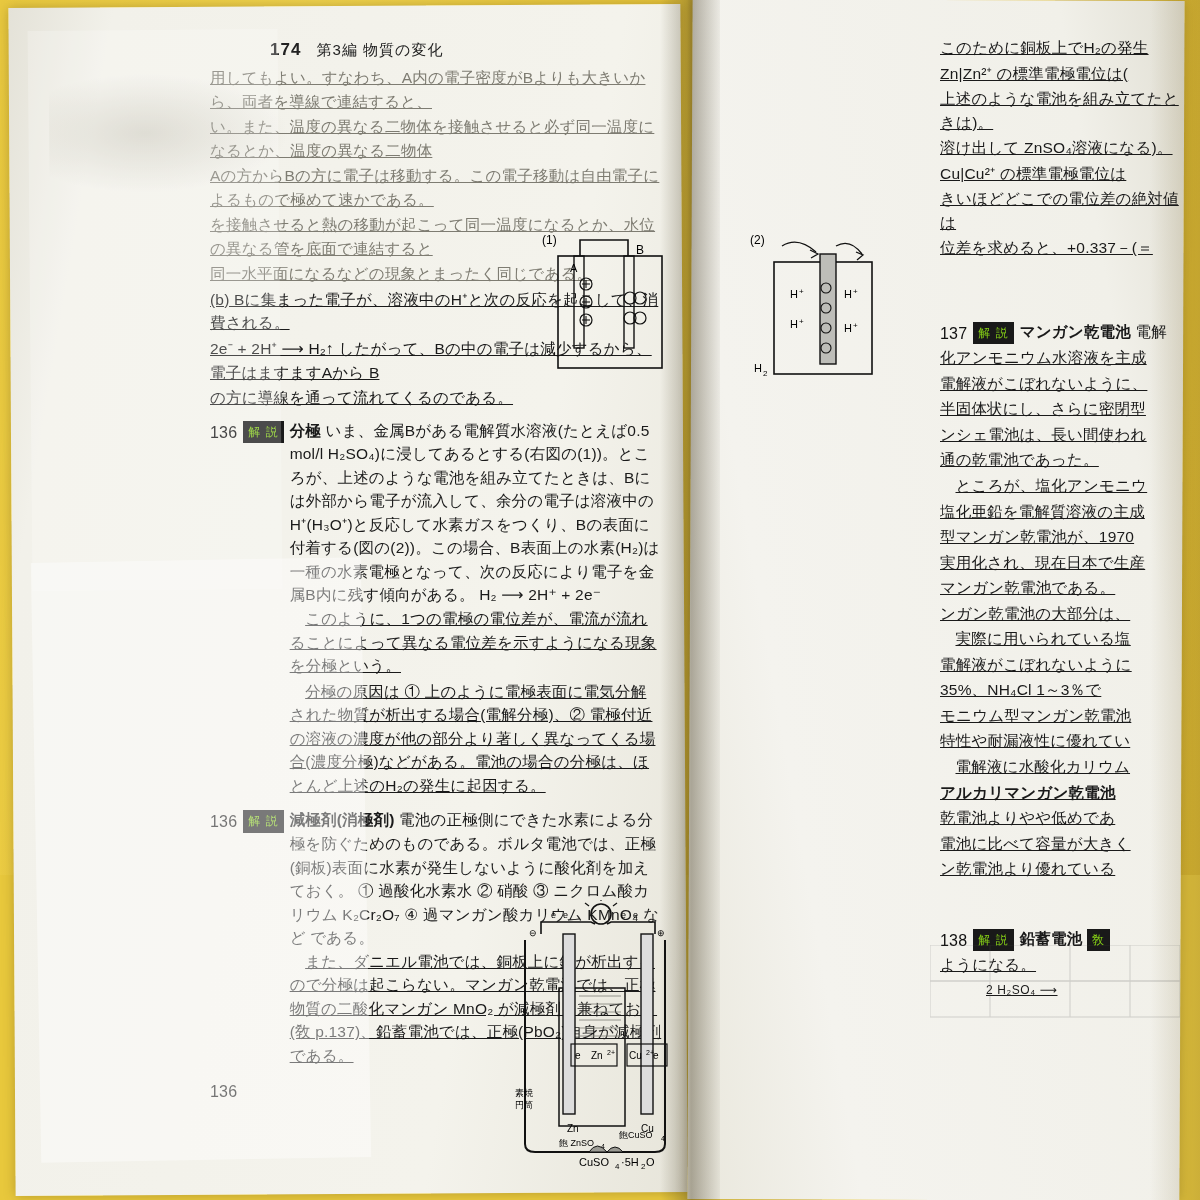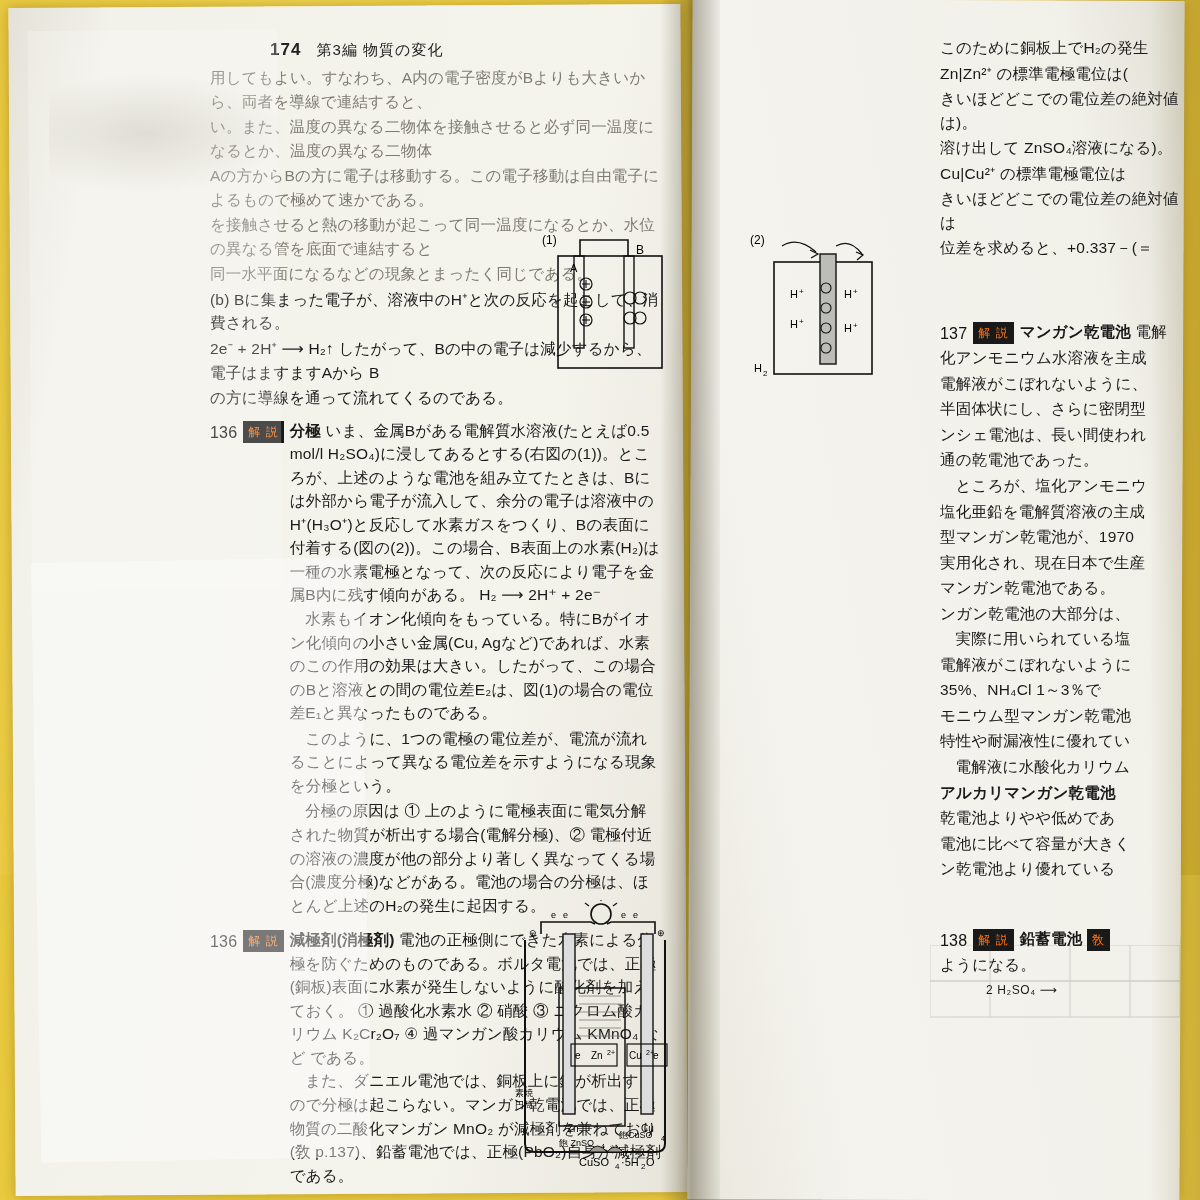--- a/index.html
+++ b/index.html
@@ -74,29 +74,29 @@
   }
   .hdr{
     position:absolute;left:270px;top:40px;
     font-size:15px;color:#222;letter-spacing:1px;white-space:nowrap;
   }
   .hdr b{font-size:17px;margin-right:10px;}
 
   .lcol{left:210px;top:66px;width:452px;}
   .rcol{left:940px;top:36px;width:250px;}
 
-  p{margin:0 0 2px 0;}
+  p{margin:0 0 2px 0;text-decoration:underline;}
   .ind{text-indent:1em;}
   .faint{color:#7e7c72;}
   .sec{
     display:flex;align-items:flex-start;gap:6px;margin-top:9px;
   }
   .num{font-size:16px;color:#111;padding-top:2px;}
   .tagbox{
-    display:inline-block;background:#191919;color:#f97316;
+    display:inline-block;background:#191919;color:#84cc16;
     font-size:12px;padding:2px 5px;letter-spacing:1px;white-space:nowrap;
     margin-top:2px;
   }
   .bodytxt{flex:1;}
   .bold{font-weight:bold;}
   .eq{margin:4px 0 4px 46px;font-size:12px;letter-spacing:.6px;}
 
   
   .figA{position:absolute;left:540px;top:232px;width:140px;height:150px;}
   .figB{position:absolute;left:748px;top:232px;width:150px;height:165px;}
@@ -135,21 +135,20 @@
     <p>(b) Bに集まった電子が、溶液中のH⁺と次の反応を起こして、消費される。</p>
     <p>2e⁻ + 2H⁺ ⟶ H₂↑ したがって、Bの中の電子は減少するから、電子はますますAから B</p>
     <p>の方に導線を通って流れてくるのである。</p>
 
     <div class="sec">
       <span class="num">136</span>
       <span class="tagbox">解 説</span>
       <div class="bodytxt">
         <span class="bold">分極</span>
         <span>いま、金属Bがある電解質水溶液(たとえば0.5 mol/l H₂SO₄)に浸してあるとする(右図の(1))。ところが、上述のような電池を組み立てたときは、Bには外部から電子が流入して、余分の電子は溶液中のH⁺(H₃O⁺)と反応して水素ガスをつくり、Bの表面に付着する(図の(2))。この場合、B表面上の水素(H₂)は一種の水素電極となって、次の反応により電子を金属B内に残す傾向がある。 H₂ ⟶ 2H⁺ + 2e⁻</span>
-        <p class="ind">水素もイオン化傾向をもっている。特にBがイオン化傾向の小さい金属(Cu, Agなど)であれば、水素のこの作用の効果は大きい。したがって、この場合のBと溶液との間の電位差E₂は、図(1)の場合の電位差E₁と異なったものである。</p>
         <p class="ind">このように、1つの電極の電位差が、電流が流れることによって異なる電位差を示すようになる現象を分極という。</p>
         <p class="ind">分極の原因は ① 上のように電極表面に電気分解された物質が析出する場合(電解分極)、② 電極付近の溶液の濃度が他の部分より著しく異なってくる場合(濃度分極)などがある。電池の場合の分極は、ほとんど上述のH₂の発生に起因する。</p>
       </div>
     </div>
 
     <div class="sec">
       <span class="num">136</span>
       <span class="tagbox">解 説</span>
       <div class="bodytxt">
         <span class="bold">減極剤(消極剤)</span>
@@ -295,21 +294,21 @@
       <text x="100" y="269" font-size="8">4</text>
       <text x="106" y="266" font-size="11">·5H</text>
       <text x="126" y="269" font-size="8">2</text>
       <text x="131" y="266" font-size="11">O</text>
     </svg>
   </div>
 
   <div class="col rcol clip" style="height:1150px;">
     <p>このために銅板上でH₂の発生</p>
     <p>Zn|Zn²⁺ の標準電極電位は(</p>
-    <p>きいほどどこでの電位差の絶対値は)。</p>
+    <p>上述のような電池を組み立てたときは)。</p>
     <p>溶け出して ZnSO₄溶液になる)。</p>
     <p>Cu|Cu²⁺ の標準電極電位は</p>
     <p>きいほどどこでの電位差の絶対値は</p>
     <p>位差を求めると、+0.337－(＝</p>
 
     <div class="sec" style="margin-top:60px;">
       <span class="num">137</span>
       <span class="tagbox">解 説</span>
       <div class="bodytxt">
         <span class="bold">マンガン乾電池</span>

